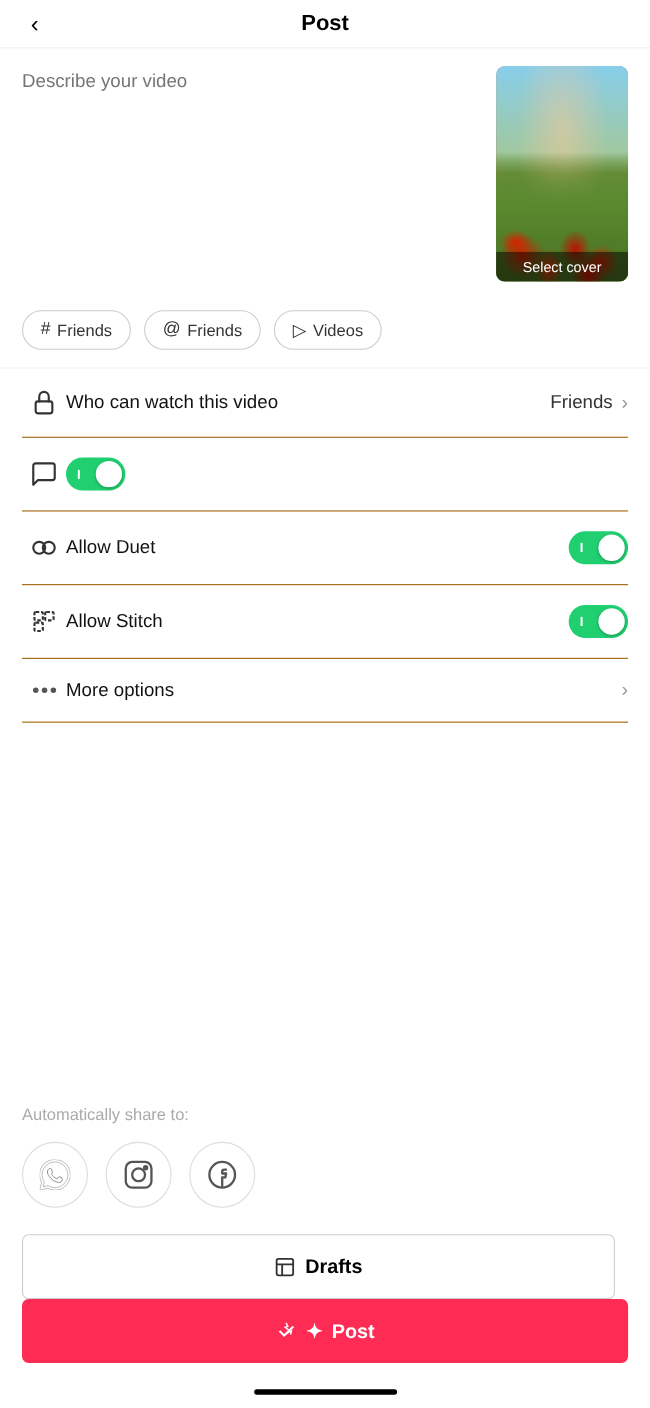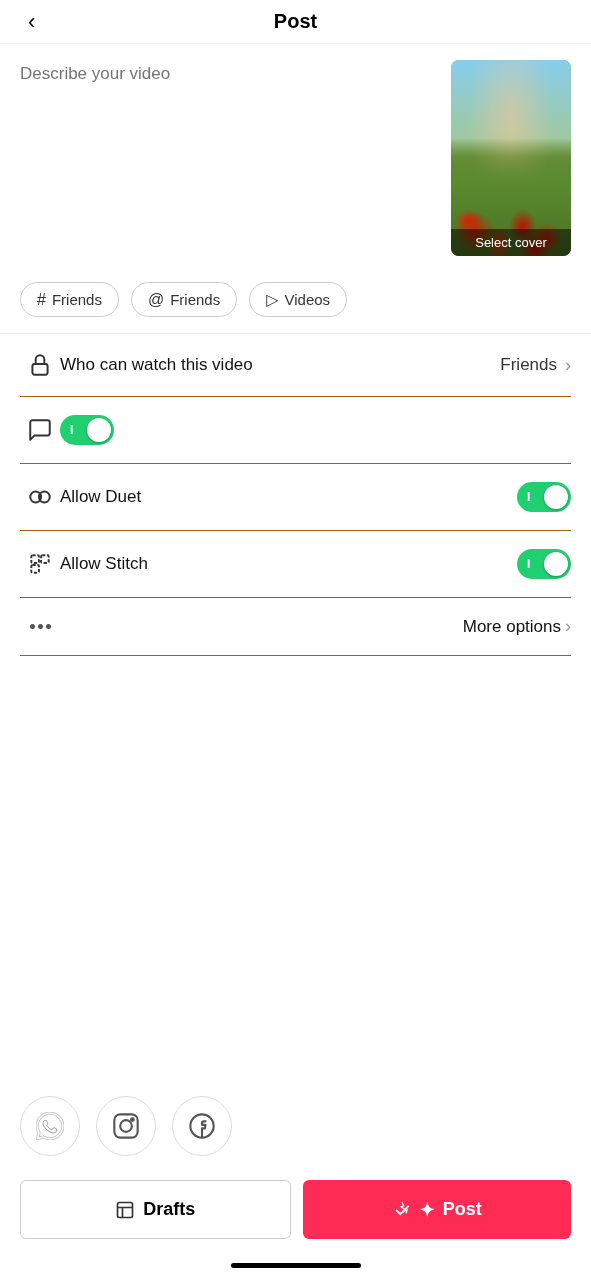--- a/index.html
+++ b/index.html
@@ -240,21 +240,20 @@
       background: #fff;
       box-shadow: 0 1px 3px rgba(0,0,0,0.3);
     }
 
     
     .more-options-item {
       display: flex;
       align-items: center;
       padding: 18px 0;
       cursor: pointer;
-      text-align: right;
     }
     .more-dots {
       width: 40px;
       display: flex;
       align-items: center;
       gap: 3px;
       justify-content: center;
     }
     .more-dot {
       width: 5px;
@@ -294,20 +293,21 @@
       stroke: #555;
       fill: none;
       stroke-width: 1.8;
     }
 
     
     .bottom-buttons {
       display: flex;
       gap: 0;
       padding: 12px 20px 16px;
+      flex-direction: column;
     }
     .drafts-btn {
       flex: 1;
       padding: 18px;
       border: 1.5px solid #ccc;
       border-radius: 6px;
       background: #fff;
       font-size: 18px;
       font-weight: 700;
       cursor: pointer;
@@ -464,20 +464,21 @@
       <div class="settings-value">
         <span class="chevron-icon">›</span>
       </div>
     </div>
 
   </div>
 
   <div class="middle-spacer"></div>
 
   <div class="share-section">
+    <div class="share-label">Automatically share to:</div>
     <div class="share-icons">
 
       <button class="share-icon-btn">
         <svg viewBox="0 0 24 24" fill="none">
           <path d="M20.5 3.5A11.9 11.9 0 0012 0C5.4 0 0 5.4 0 12c0 2.1.6 4.2 1.6 6L0 24l6.3-1.6A12 12 0 0012 24c6.6 0 12-5.4 12-12 0-3.2-1.2-6.2-3.5-8.5zM12 22a10 10 0 01-5.1-1.4l-.4-.2-3.7.9.9-3.6-.2-.4A10 10 0 0112 2c5.5 0 10 4.5 10 10s-4.5 10-10 10z" stroke="#555" stroke-width="0.3" fill="none"></path>
           <path d="M17.5 14.4c-.3-.2-1.7-.8-2-.9-.3-.1-.5-.2-.7.2-.2.3-.8 1-.9 1.2-.2.2-.3.2-.6.1-.3-.2-1.2-.4-2.3-1.4-.9-.8-1.4-1.7-1.6-2-.2-.3 0-.5.1-.6l.4-.5c.1-.2.2-.3.2-.5 0-.2-.7-1.8-.9-2.4-.3-.6-.5-.5-.7-.5h-.6c-.2 0-.5.1-.8.4-.3.3-1 1-1 2.4 0 1.4 1 2.8 1.2 3 .2.2 2 3.1 4.9 4.3.7.3 1.2.5 1.6.6.7.2 1.3.2 1.8.1.5-.1 1.7-.7 1.9-1.4.2-.7.2-1.3.2-1.4 0-.1-.2-.2-.4-.3z" stroke="#555" stroke-width="0.5" fill="none"></path>
         </svg>
       </button>
 
       <button class="share-icon-btn">

